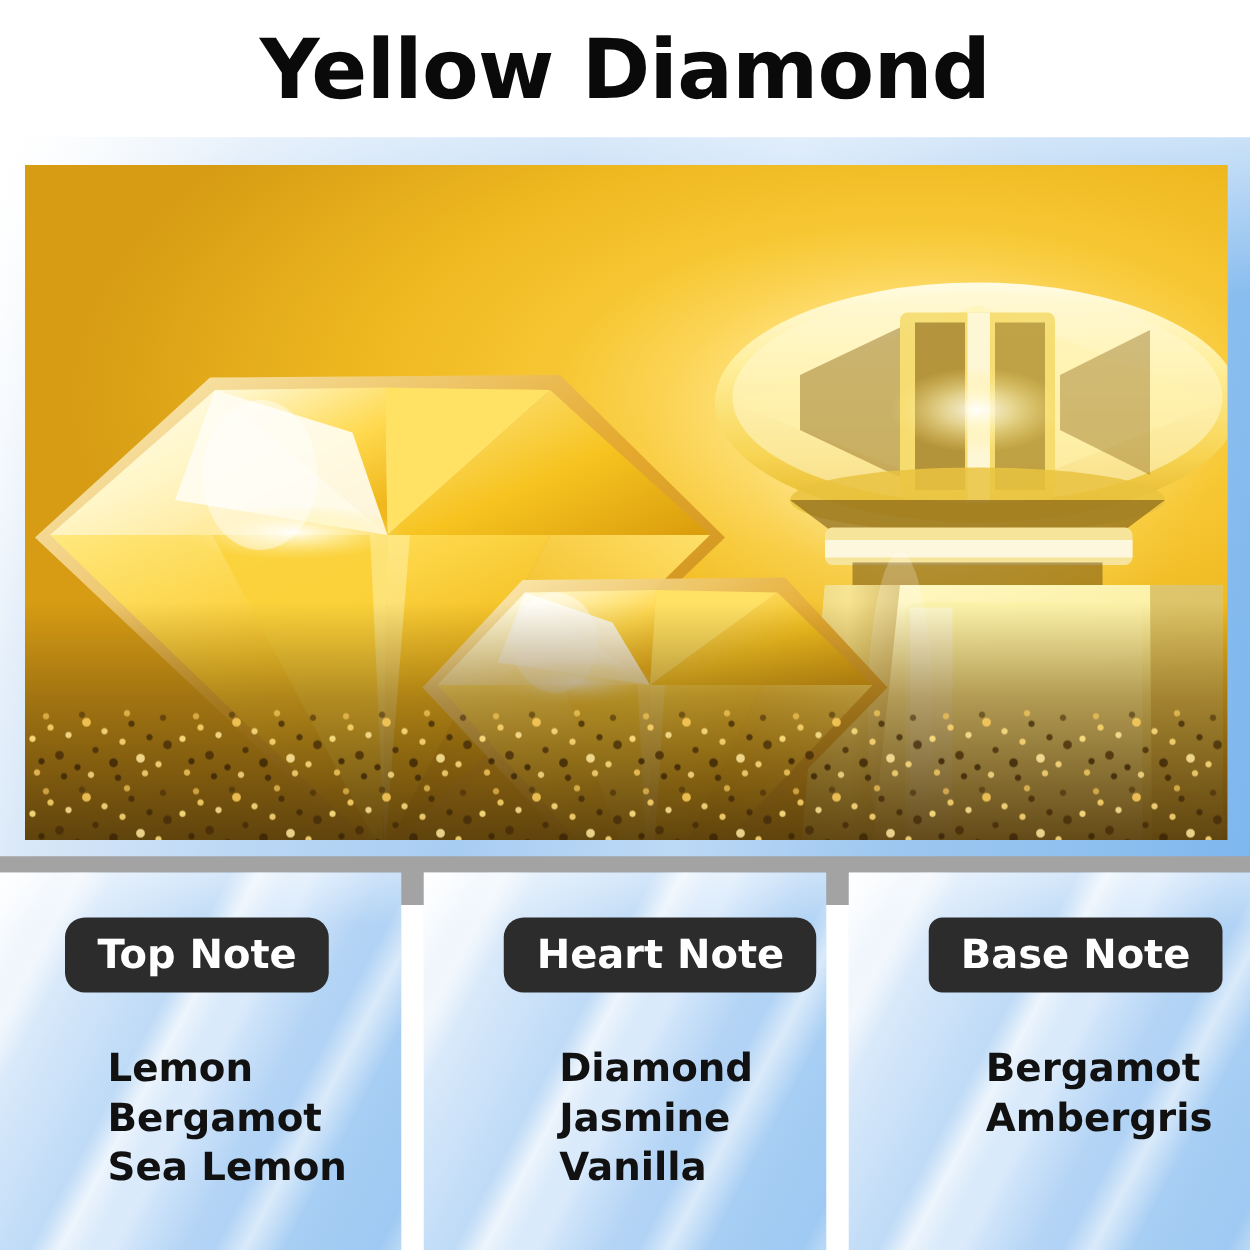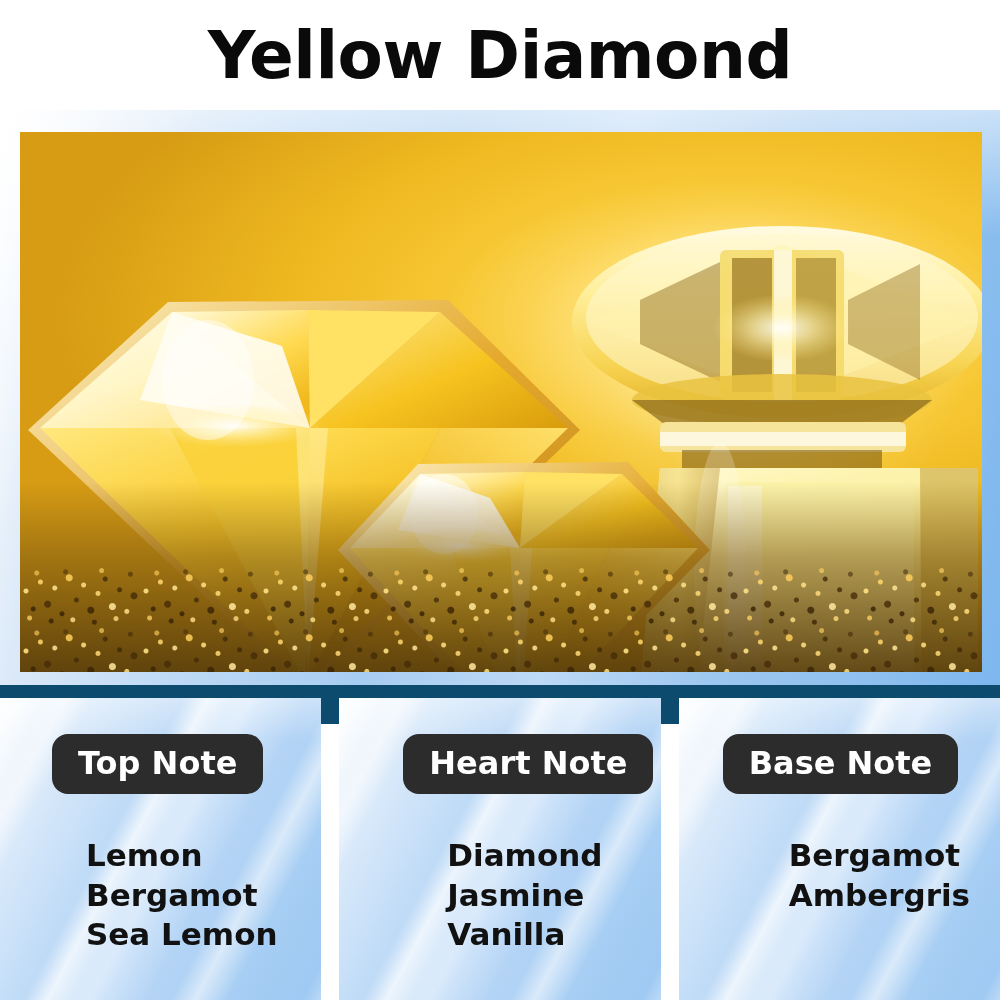--- a/index.html
+++ b/index.html
@@ -9,21 +9,21 @@
     height: 1000px;
     background: #ffffff;
     font-family: "Liberation Sans", sans-serif;
     overflow: hidden;
   }
 
   .page {
     position: relative;
     width: 1000px;
     height: 724px;
-    background: #0c4a6e;
+    background: #a3a3a3;
   }
 
   
   .title-bar {
     position: absolute;
     left: 0; top: 0;
     width: 1000px;
     height: 112px;
     background: #ffffff;
     display: flex;
@@ -219,21 +219,21 @@
     color: #111111;
     line-height: 1.28;
   }
   .note-list div { white-space: nowrap; margin-left: 32px; }
 
   
   .card-1 .note-pill  { margin-left: 36px; }
   .card-1 .note-list  { margin-left: 38px; }
   .card-2 .note-pill  { margin-left: 48px; }
   .card-2 .note-list  { margin-left: 60px; }
-  .card-3 .note-pill  { margin-left: 28px; }
+  .card-3 .note-pill  { margin-left: 48px; border-radius: 11px; }
   .card-3 .note-list  { margin-left: 62px; }
 </style>
 </head>
 <body>
 
 <div class="page">
 
   <div class="title-bar">
     <div class="title-text">Yellow Diamond</div>
   </div>

